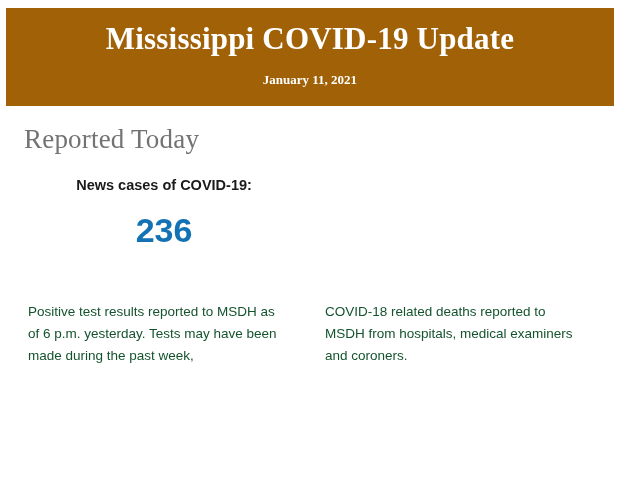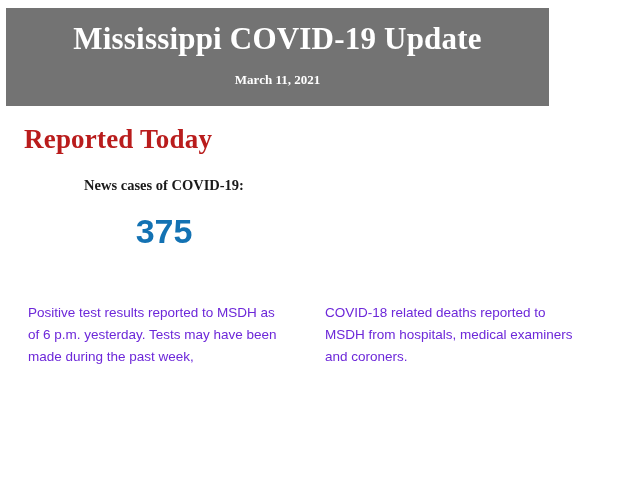--- a/index.html
+++ b/index.html
@@ -13,22 +13,22 @@
     font-family: "Liberation Sans", sans-serif;
     overflow: hidden;
   }
   .page {
     width: 620px;
     height: 483px;
     position: relative;
     background: #ffffff;
   }
   .header-band {
-    background: #737373;
-    width: 543px;
+    background: #a16207;
+    width: 608px;
     margin: 8px 0 0 6px;
     padding: 14px 0 18px 0;
     box-sizing: border-box;
     text-align: center;
   }
   .header-title {
     font-family: "Liberation Serif", serif;
     color: #ffffff;
     font-size: 31px;
     font-weight: bold;
@@ -38,39 +38,39 @@
   .header-date {
     font-family: "Liberation Serif", serif;
     color: #ffffff;
     font-size: 13px;
     font-weight: bold;
     margin-top: 16px;
   }
   .section-title {
     font-family: "Liberation Serif", serif;
     font-size: 27px;
-    font-weight: bold;
-    color: #b91c1c;
+    font-weight: normal;
+    color: #737373;
     margin: 18px 0 0 24px;
     letter-spacing: 0.2px;
   }
   .stats-row {
     display: flex;
     margin-top: 22px;
     padding: 0 18px 0 18px;
     box-sizing: border-box;
   }
   .stat-col {
     width: 50%;
     box-sizing: border-box;
     padding: 0 8px;
     text-align: center;
   }
   .stat-label {
-    font-family: Liberation Serif, serif;
+    font-family: Liberation Sans, sans-serif;
     font-size: 14.5px;
     font-weight: bold;
     color: #1a1a1a;
   }
   .stat-value {
     font-family: "Liberation Sans", sans-serif;
     font-size: 34px;
     font-weight: bold;
     margin-top: 20px;
     line-height: 1;
@@ -84,41 +84,41 @@
     box-sizing: border-box;
   }
   .desc-col {
     width: 50%;
     box-sizing: border-box;
     padding: 0 20px;
   }
   .desc-text {
     font-family: "Liberation Sans", sans-serif;
     font-size: 13.5px;
-    color: #6d28d9;
+    color: #14532d;
     line-height: 1.62;
     text-align: left;
   }
 </style>
 </head>
 <body>
 
 <div class="page">
 
   <div class="header-band">
     <div class="header-title">Mississippi COVID-19 Update</div>
-    <div class="header-date">March 11, 2021</div>
+    <div class="header-date">January 11, 2021</div>
   </div>
 
   <div class="section-title">Reported Today</div>
 
   <div class="stats-row">
     <div class="stat-col">
       <div class="stat-label">News cases of COVID-19:</div>
-      <div class="stat-value cases">375</div>
+      <div class="stat-value cases">236</div>
     </div>
   </div>
 
   <div class="desc-row">
     <div class="desc-col">
       <div class="desc-text">Positive test results reported to MSDH as of 6 p.m. yesterday. Tests may have been made during the past week,</div>
     </div>
     <div class="desc-col">
       <div class="desc-text">COVID-18 related deaths reported to MSDH from hospitals, medical examiners and coroners.</div>
     </div>

